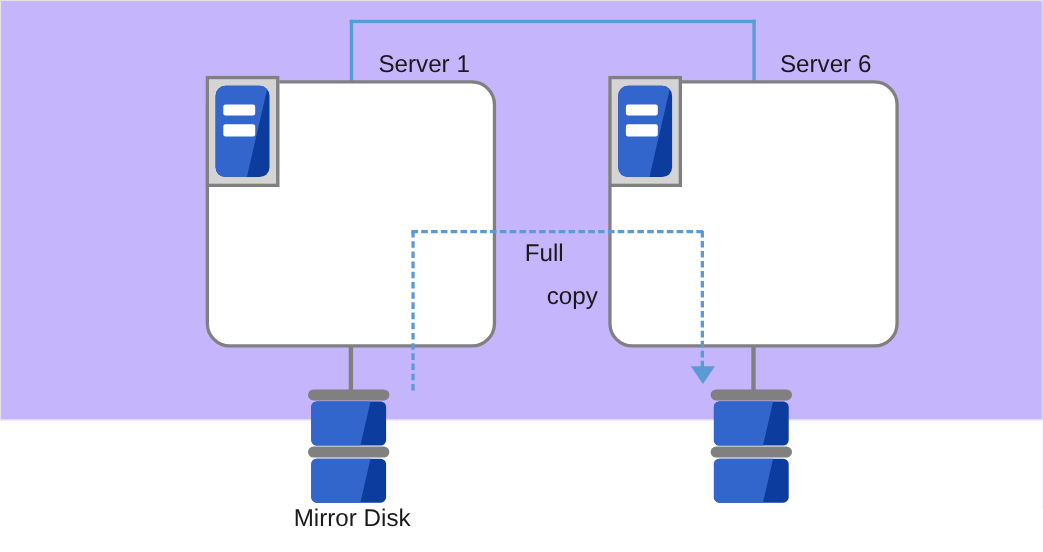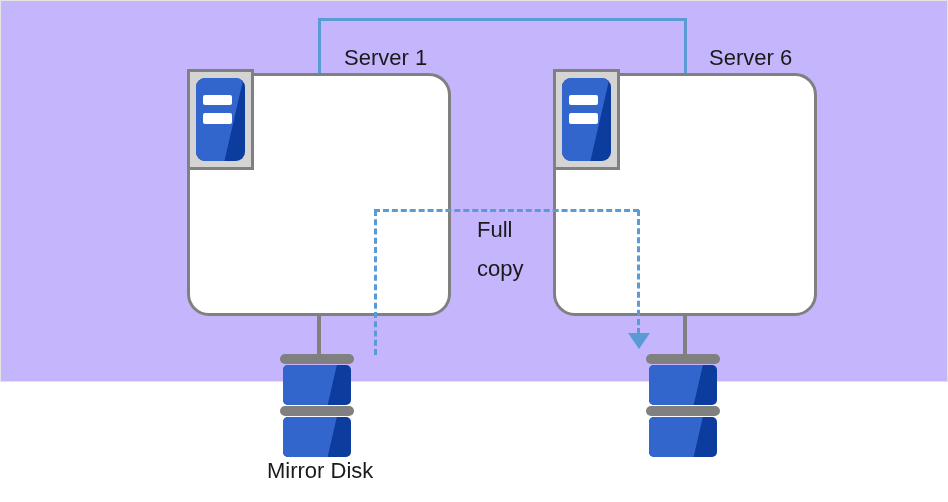--- a/index.html
+++ b/index.html
@@ -174,15 +174,15 @@
   </div>
 
   <div class="label" style="left:632px;top:457px;"></div>
 
   <div class="dash-v" style="left:373px;top:209px;height:145px;"></div>
   <div class="dash-h" style="left:373px;top:208px;width:265px;"></div>
   <div class="dash-v" style="left:636px;top:209px;height:124px;"></div>
   <div class="arrow-head" style="left:627px;top:332px;"></div>
 
   <div class="label" style="left:476px;top:216px;">Full</div>
-  <div class="label" style="left:476px;top:255px;">copy</div>
+  <div class="label" style="left:496px;top:255px;">copy</div>
 
 </div>
 
 </body></html>

